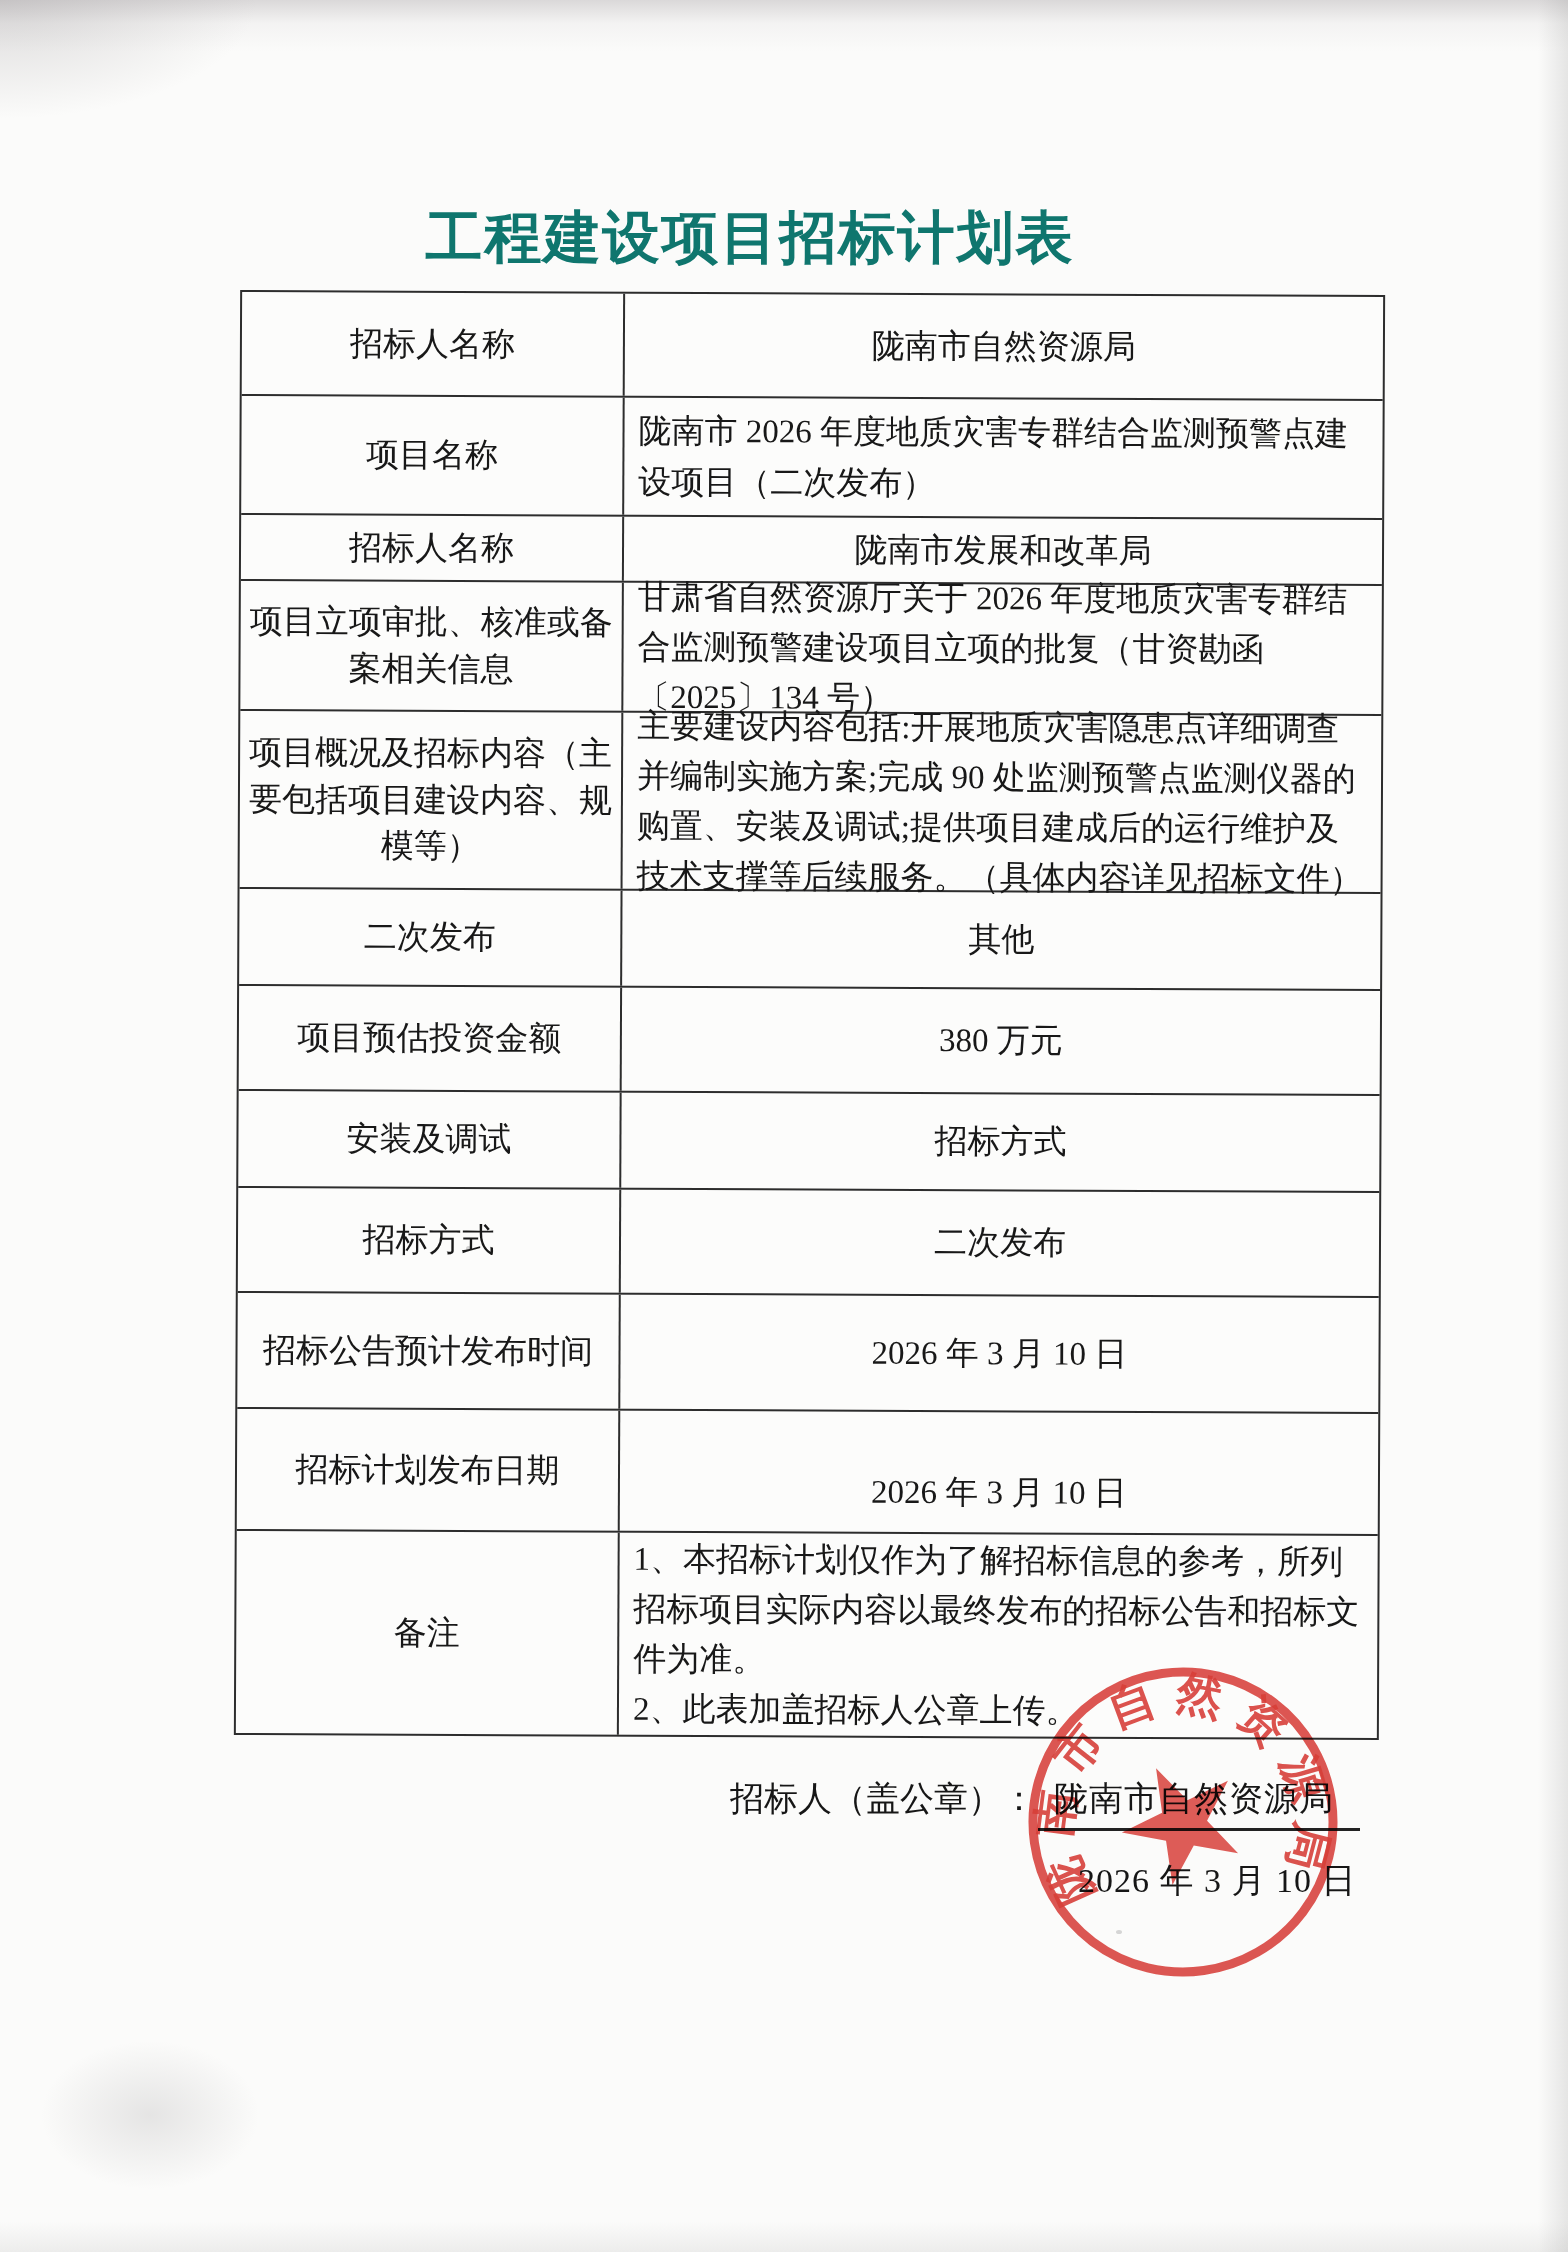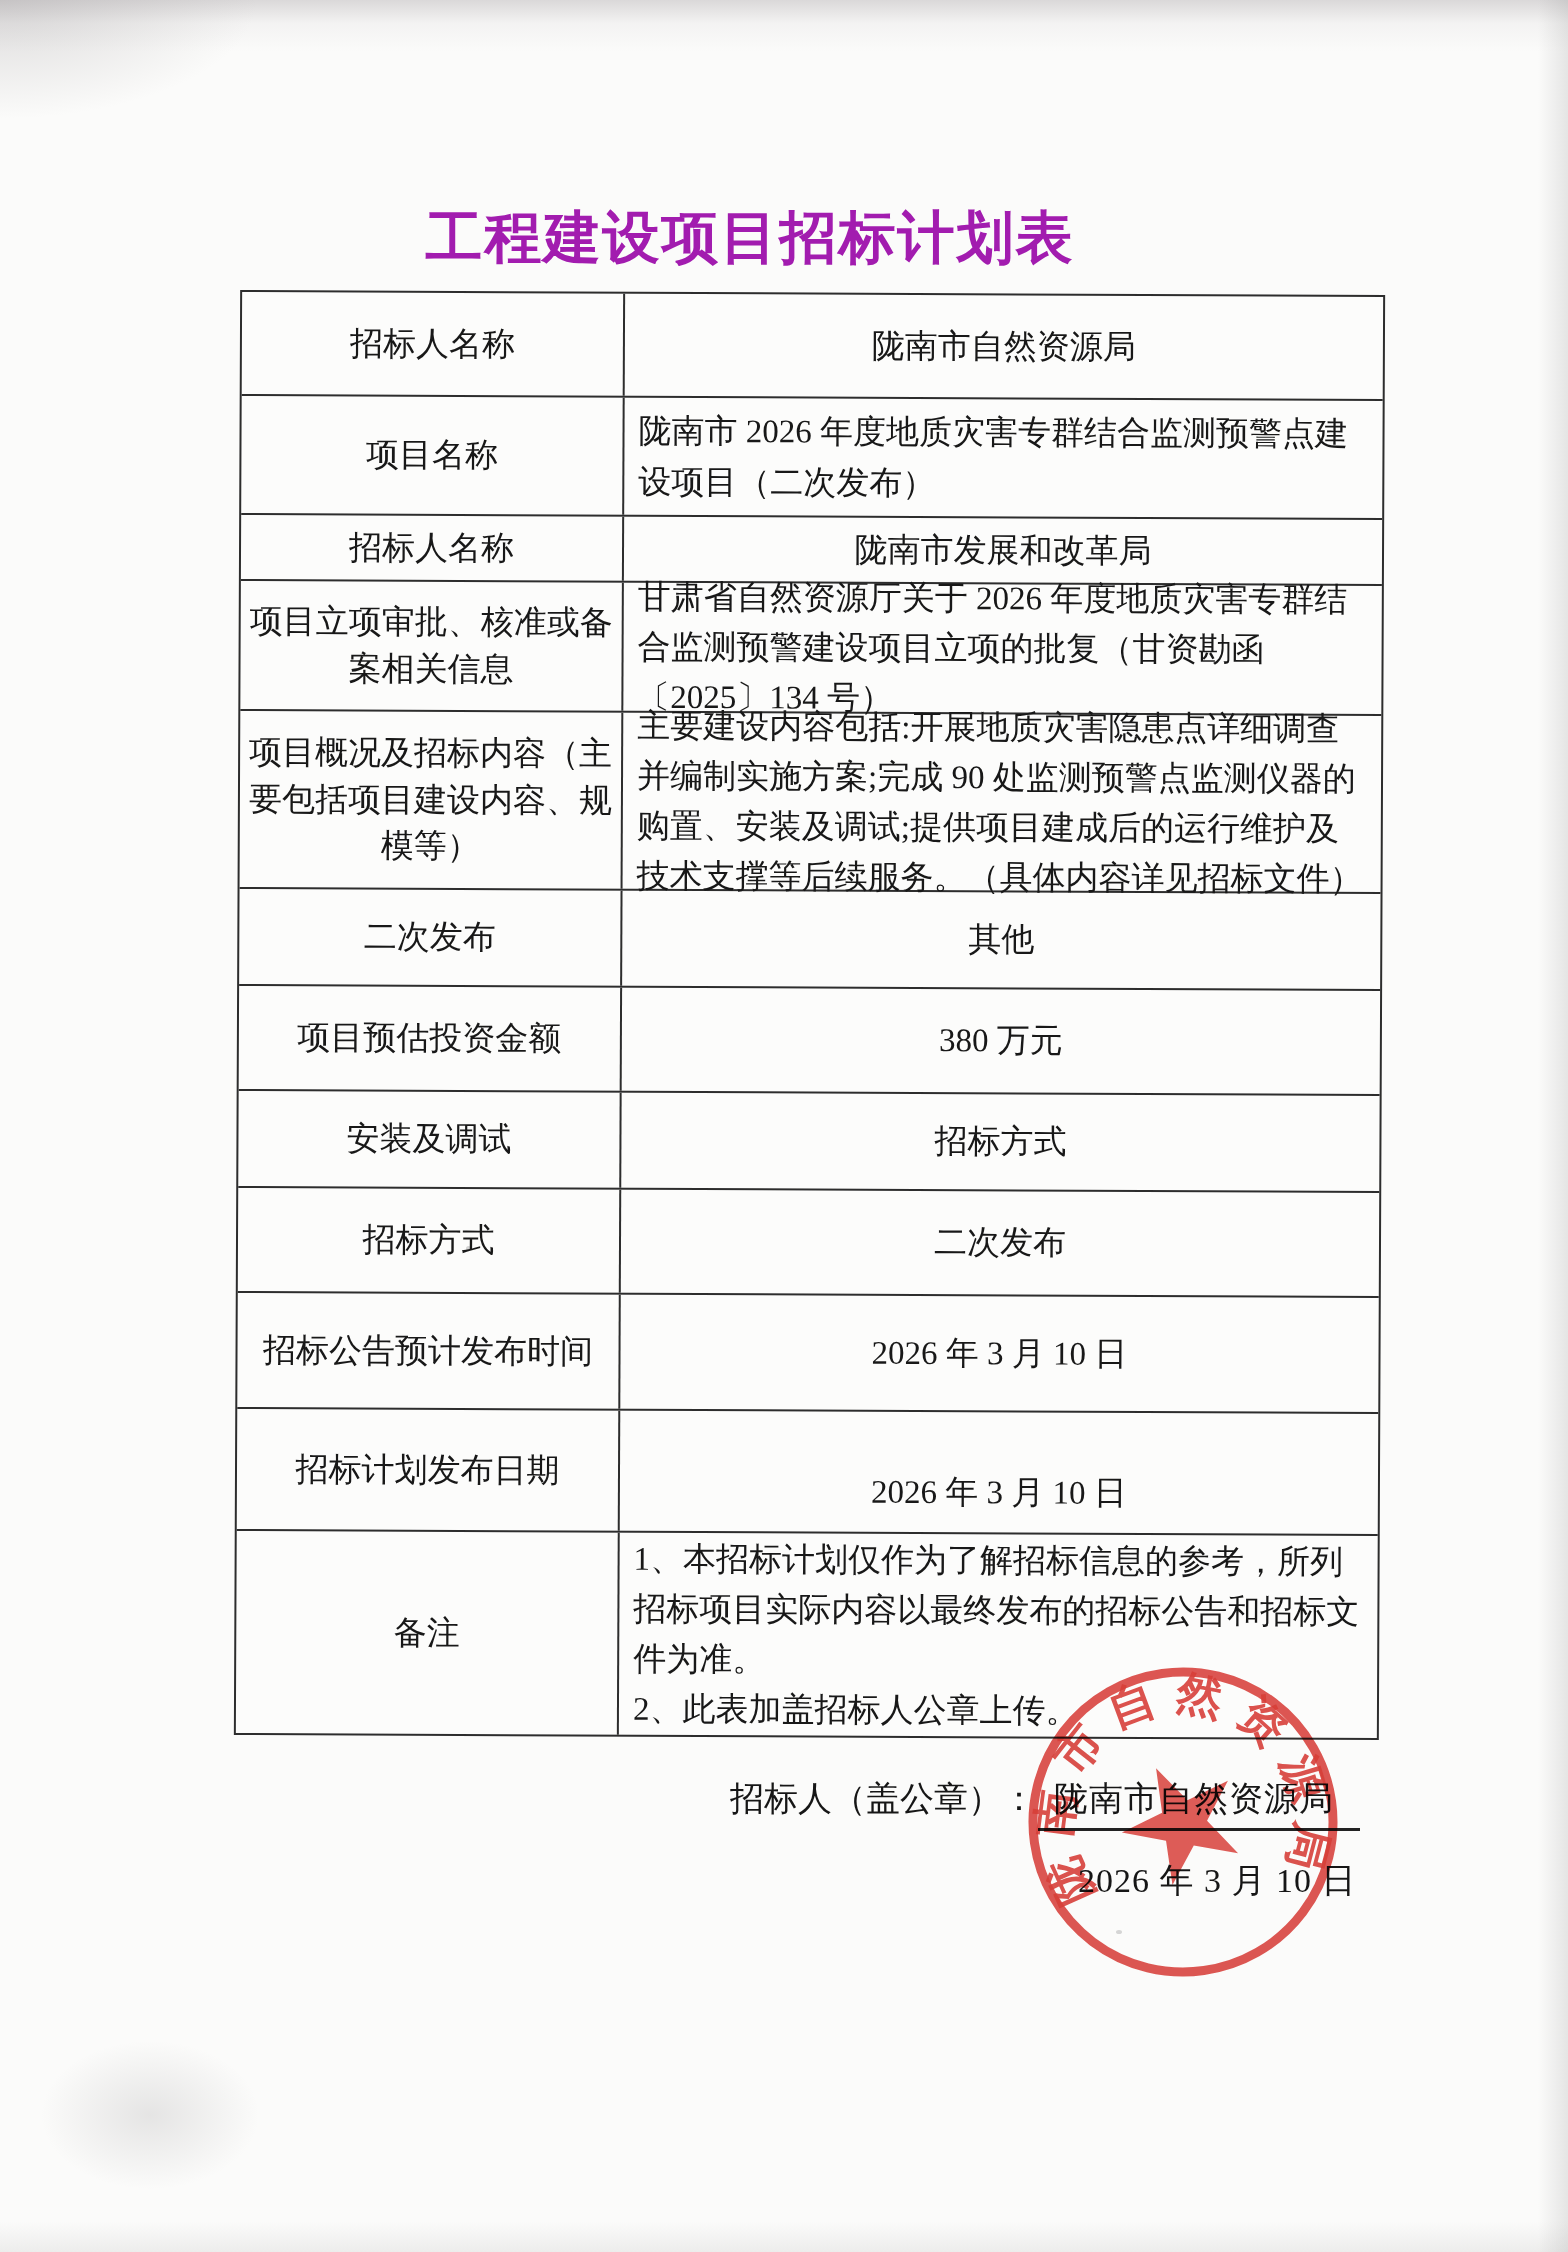--- a/index.html
+++ b/index.html
@@ -21,21 +21,21 @@
   .blob-bl{position:absolute;left:40px;top:2040px;width:220px;height:150px;
     background:radial-gradient(ellipse at center,rgba(150,148,150,.22),rgba(255,255,255,0) 70%);}
   .speck{position:absolute;border-radius:50%;background:#8f8f8f;opacity:.5;}
   .speck.s1{left:466px;top:1246px;width:5px;height:5px;}
   .speck.s2{left:1116px;top:1930px;width:6px;height:4px;opacity:.35;}
 
   
   .title{
     position:absolute;left:0;top:200px;width:1500px;text-align:center;
     font-family:"Liberation Sans","DejaVu Sans",sans-serif;
-    font-size:57px;font-weight:700;letter-spacing:2px;color:#a21caf;margin:0;
+    font-size:57px;font-weight:700;letter-spacing:2px;color:#0f766e;margin:0;
   }
 
   
   .tbl{
     position:absolute;left:237px;top:292px;width:1145px;height:1445px;
     border:2px solid #2d2d2d;box-sizing:border-box;
     transform:rotate(.25deg);transform-origin:40% 50%;
     background:rgba(255,255,255,.25);
   }
   .trow{display:flex;border-bottom:2px solid #2d2d2d;box-sizing:border-box;}

